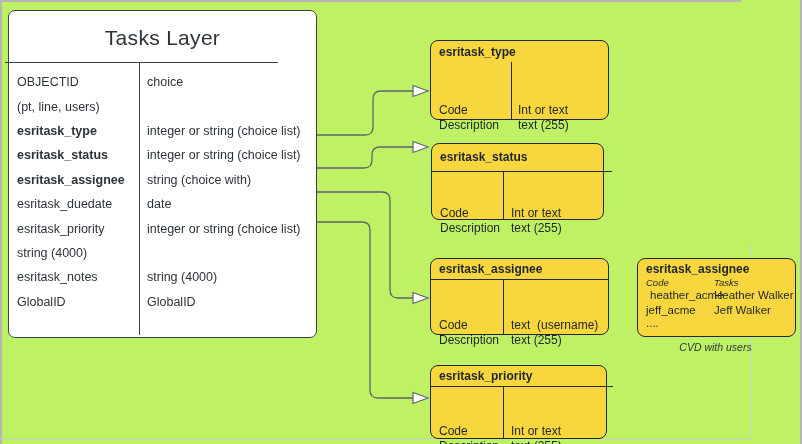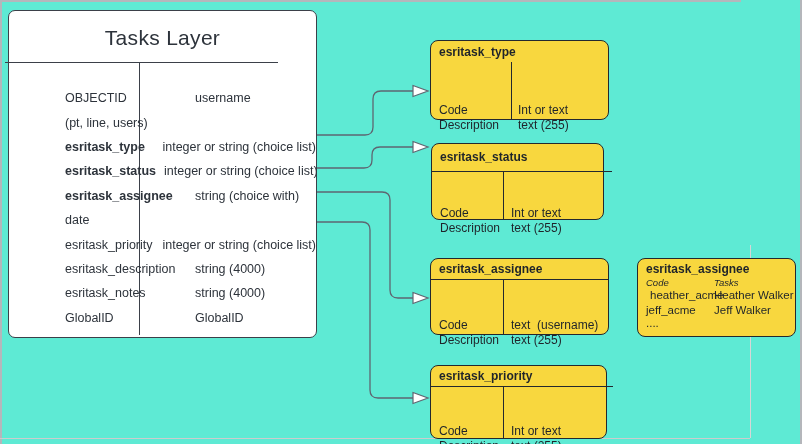--- a/index.html
+++ b/index.html
@@ -1,17 +1,17 @@
 <!DOCTYPE html>
 <html><head>
 <meta charset="utf-8">
 <style>
   html,body{margin:0;padding:0;background:#fff;}
   .canvas{
-    position:relative;width:802px;height:444px;background:#5eead4;
+    position:relative;width:802px;height:444px;background:#bef264;
     font-family:"Liberation Sans","DejaVu Sans",sans-serif;color:#2d333b;
     overflow:hidden;
   }
   
   .frame-top{position:absolute;left:0;top:0;width:741px;height:2px;background:#b4b6bb;}
   .frame-left{position:absolute;left:0;top:0;width:2px;height:444px;background:#b4b6bb;}
   .frame-right{position:absolute;right:0;top:0;width:2px;height:444px;background:#b4b6bb;}
   
   .page-h{position:absolute;left:0;top:438px;width:750px;height:1px;background:#cccccc;}
   .page-v{position:absolute;left:750px;top:245px;width:1px;height:193px;background:#d6d6d6;}
@@ -20,21 +20,21 @@
   .main-table{
     position:absolute;left:8px;top:10px;width:307px;height:326px;
     background:#fff;border:1.5px solid #3b4049;border-radius:7px;
   }
   .main-title{
     position:absolute;left:0;right:0;top:15px;text-align:center;
     font-size:21px;letter-spacing:.3px;color:#2d333b;
   }
   .title-divider{position:absolute;left:-4px;top:51px;width:273px;height:1.4px;background:#3b4049;}
   .col-divider{position:absolute;left:130px;top:51px;width:1.4px;height:273px;background:#3b4049;}
-  .rows{position:absolute;left:0;top:75px;right:0;margin-left:48px;}
+  .rows{position:absolute;left:0;top:59px;right:0;}
   .trow{display:flex;height:24.4px;align-items:center;font-size:12.5px;}
   .fname{width:130px;padding-left:8px;box-sizing:border-box;white-space:pre;}
   .ftype{padding-left:8px;white-space:pre;}
   .bold-name .fname{font-weight:bold;}
 
   
   .ybox{
     position:absolute;background:#f8d73e;border:1.4px solid #23282e;
     border-radius:8px;color:#1f242a;
   }
@@ -78,46 +78,46 @@
     </g>
   </svg>
 
   <div class="main-table">
     <div class="main-title">Tasks Layer</div>
     <div class="title-divider"></div>
     <div class="col-divider"></div>
     <div class="rows">
       <div class="trow">
           <span class="fname">OBJECTID</span>
-          <span class="ftype">username</span>
+          <span class="ftype">choice</span>
         </div>
       <div class="trow">
           <span class="ftype">(pt, line, users)</span>
         </div>
       <div class="trow bold-name">
           <span class="fname">esritask_type</span>
           <span class="ftype">integer or string (choice list)</span>
         </div>
       <div class="trow bold-name">
           <span class="fname">esritask_status</span>
           <span class="ftype">integer or string (choice list)</span>
         </div>
       <div class="trow bold-name">
           <span class="fname">esritask_assignee</span>
           <span class="ftype">string (choice with)</span>
         </div>
       <div class="trow">
+          <span class="fname">esritask_duedate</span>
           <span class="ftype">date</span>
         </div>
       <div class="trow">
           <span class="fname">esritask_priority</span>
           <span class="ftype">integer or string (choice list)</span>
         </div>
       <div class="trow">
-          <span class="fname">esritask_description</span>
           <span class="ftype">string (4000)</span>
         </div>
       <div class="trow">
           <span class="fname">esritask_notes</span>
           <span class="ftype">string (4000)</span>
         </div>
       <div class="trow">
           <span class="fname">GlobalID</span>
           <span class="ftype">GlobalID</span>
         </div>
@@ -174,14 +174,15 @@
   <div class="ybox" style="left:637px;top:258px;width:157px;height:77px;">
     <div class="ytitle" style="left:8px;top:3px;">esritask_assignee</div>
     <div class="cvd-head" style="left:8px;top:18px;">Code</div>
     <div class="cvd-head" style="left:76px;top:18px;">Tasks</div>
     <div class="cvd-cell" style="left:12px;top:30px;">heather_acme</div>
     <div class="cvd-cell" style="left:76px;top:30px;">Heather Walker</div>
     <div class="cvd-cell" style="left:8px;top:45px;">jeff_acme</div>
     <div class="cvd-cell" style="left:76px;top:45px;">Jeff Walker</div>
     <div class="cvd-cell" style="left:8px;top:58px;">....</div>
   </div>
+  <div class="cvd-caption">CVD with users</div>
 
 </div>
 
 </body></html>

